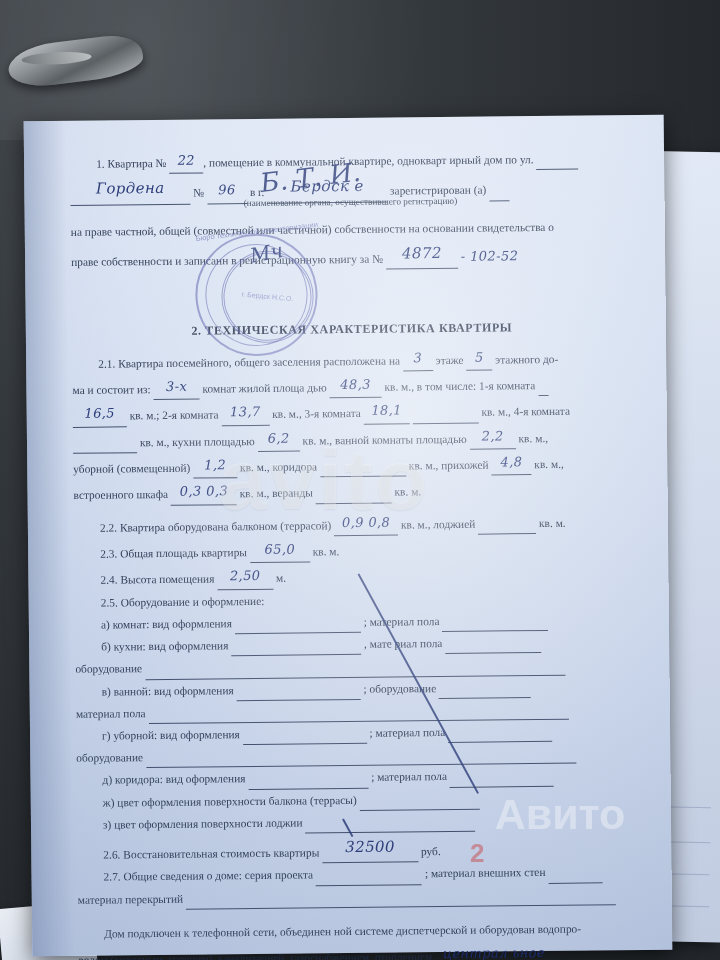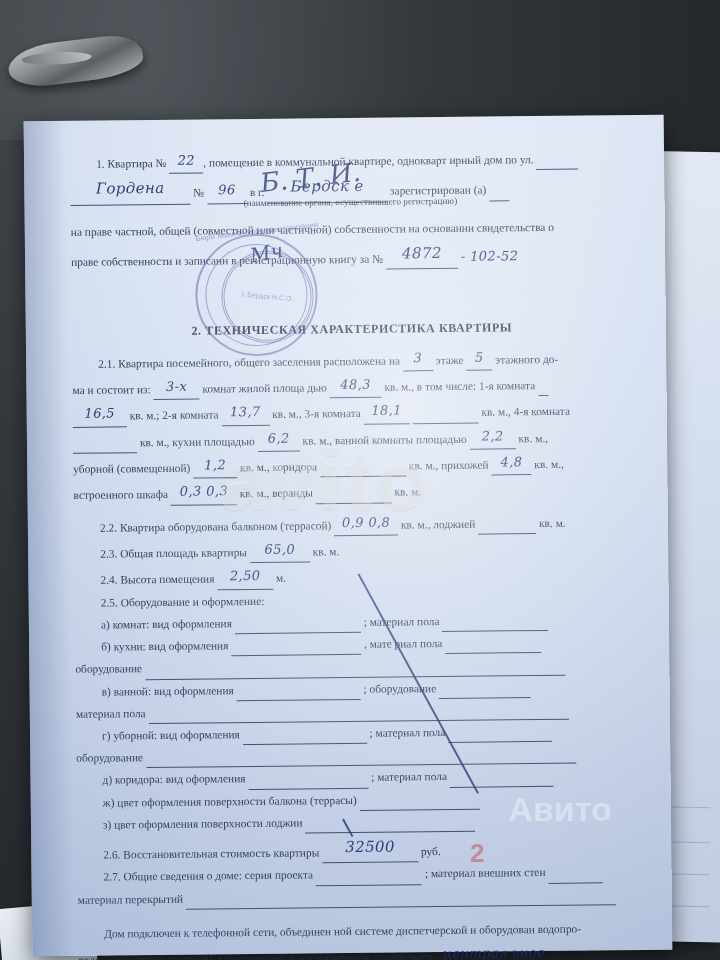--- a/index.html
+++ b/index.html
@@ -130,21 +130,21 @@
   }
   
   .wm{
     position:absolute;left:0;top:430px;width:648px;text-align:center;
     font-family:"Liberation Sans",sans-serif;font-weight:bold;font-size:86px;
     color:rgba(255,255,255,.30);letter-spacing:2px;pointer-events:none;
     text-shadow:0 1px 2px rgba(0,0,0,.06);
   }
   .wm2{
     position:absolute;left:400px;top:790px;width:320px;text-align:center;
-    font-family:"Liberation Sans",sans-serif;font-weight:bold;font-size:34px;
+    font-family:"Liberation Sans",sans-serif;font-weight:bold;font-size:43px;
     color:rgba(255,255,255,.38);pointer-events:none;
   }
   .wm3{
     position:absolute;left:470px;top:838px;
     font-family:"Liberation Sans",sans-serif;font-weight:bold;font-size:26px;
     color:rgba(200,60,60,.45);pointer-events:none;letter-spacing:1px;
   }
 </style>
 </head>
 <body>

